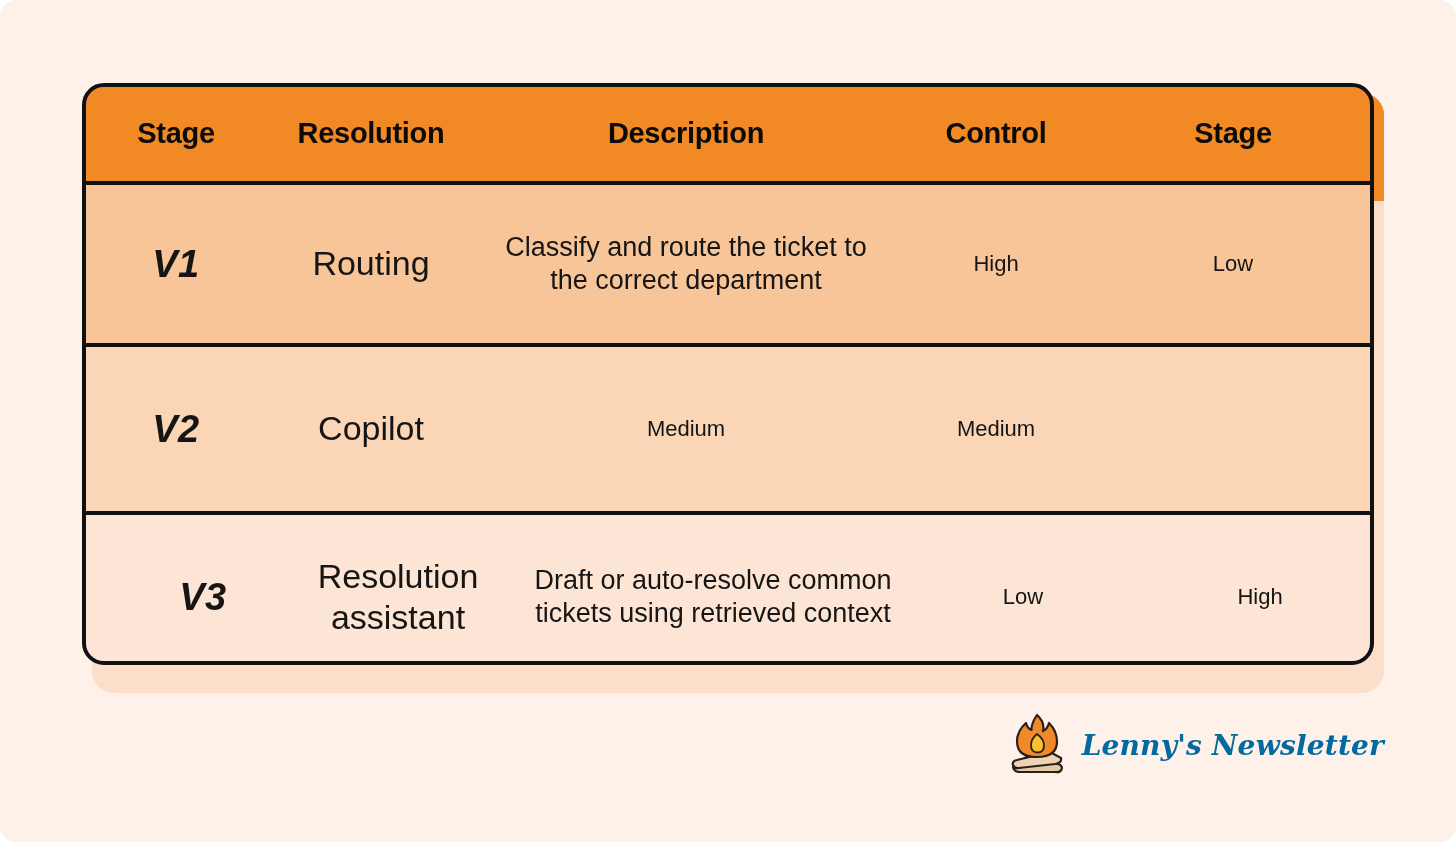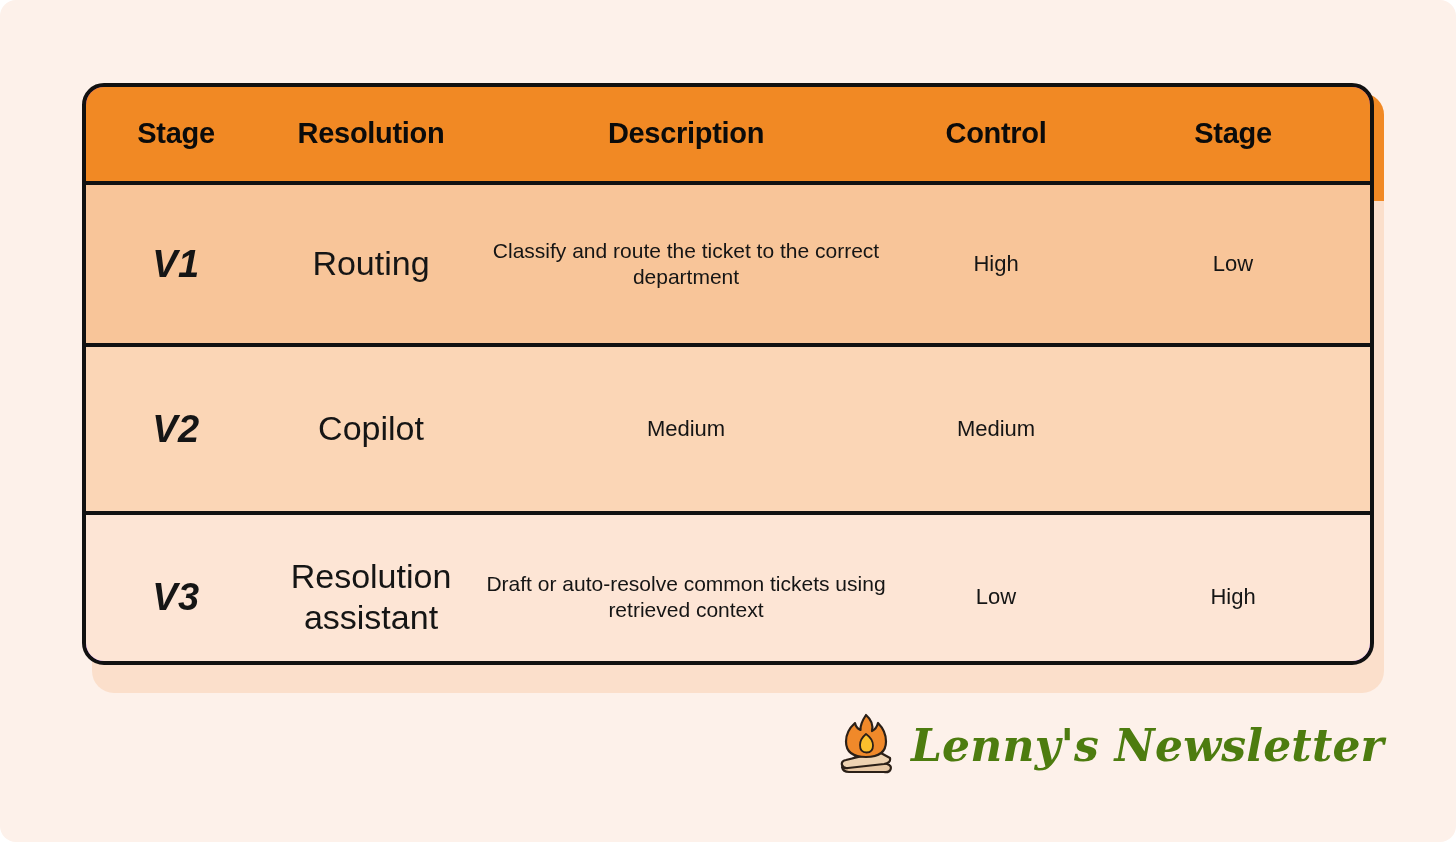--- a/index.html
+++ b/index.html
@@ -86,51 +86,51 @@
   .cell {
     text-align: center;
     padding: 0 8px;
     color: #151515;
     line-height: 1.22;
   }
 
   .tbody-row { position: relative; }
   .tbody-row.r1 { background: #f8c599; height: 162px; }
   .tbody-row.r2 { background: #fbd6b6; height: 168px; }
-  .tbody-row.r3 { background: #fde5d5; height: 164px; }
+  .tbody-row.r3 { background: #fde5d5; height: 164px; padding-left: 27px; }
 
   .tbody-row.r1, .tbody-row.r2 { border-bottom: 4px solid #111111; }
 
   .cell.stage {
     font-weight: 700;
     font-style: italic;
     font-size: 38px;
     letter-spacing: 0.5px;
   }
   .cell.capability { font-size: 34px; }
-  .cell.description { font-size: 21px; }
+  .cell.description { font-size: 27px; }
   .cell.control, .cell.agency { font-size: 22px; }
 
   
   #brand {
     position: absolute;
     right: 72px;
     top: 712px;
     display: flex;
     align-items: center;
     gap: 14px;
     z-index: 2;
   }
   #brand-fire { width: 62px; height: 66px; display: block; }
   #brand-text {
     font-family: "DejaVu Serif", serif;
     font-style: italic;
     font-weight: 700;
-    font-size: 44px;
-    color: #4d7c0f;
+    font-size: 28px;
+    color: #0369a1;
     letter-spacing: 0.2px;
     white-space: nowrap;
   }
 </style>
 </head>
 <body>
 
 <div id="canvas">
 
   <div id="table-wrap">

